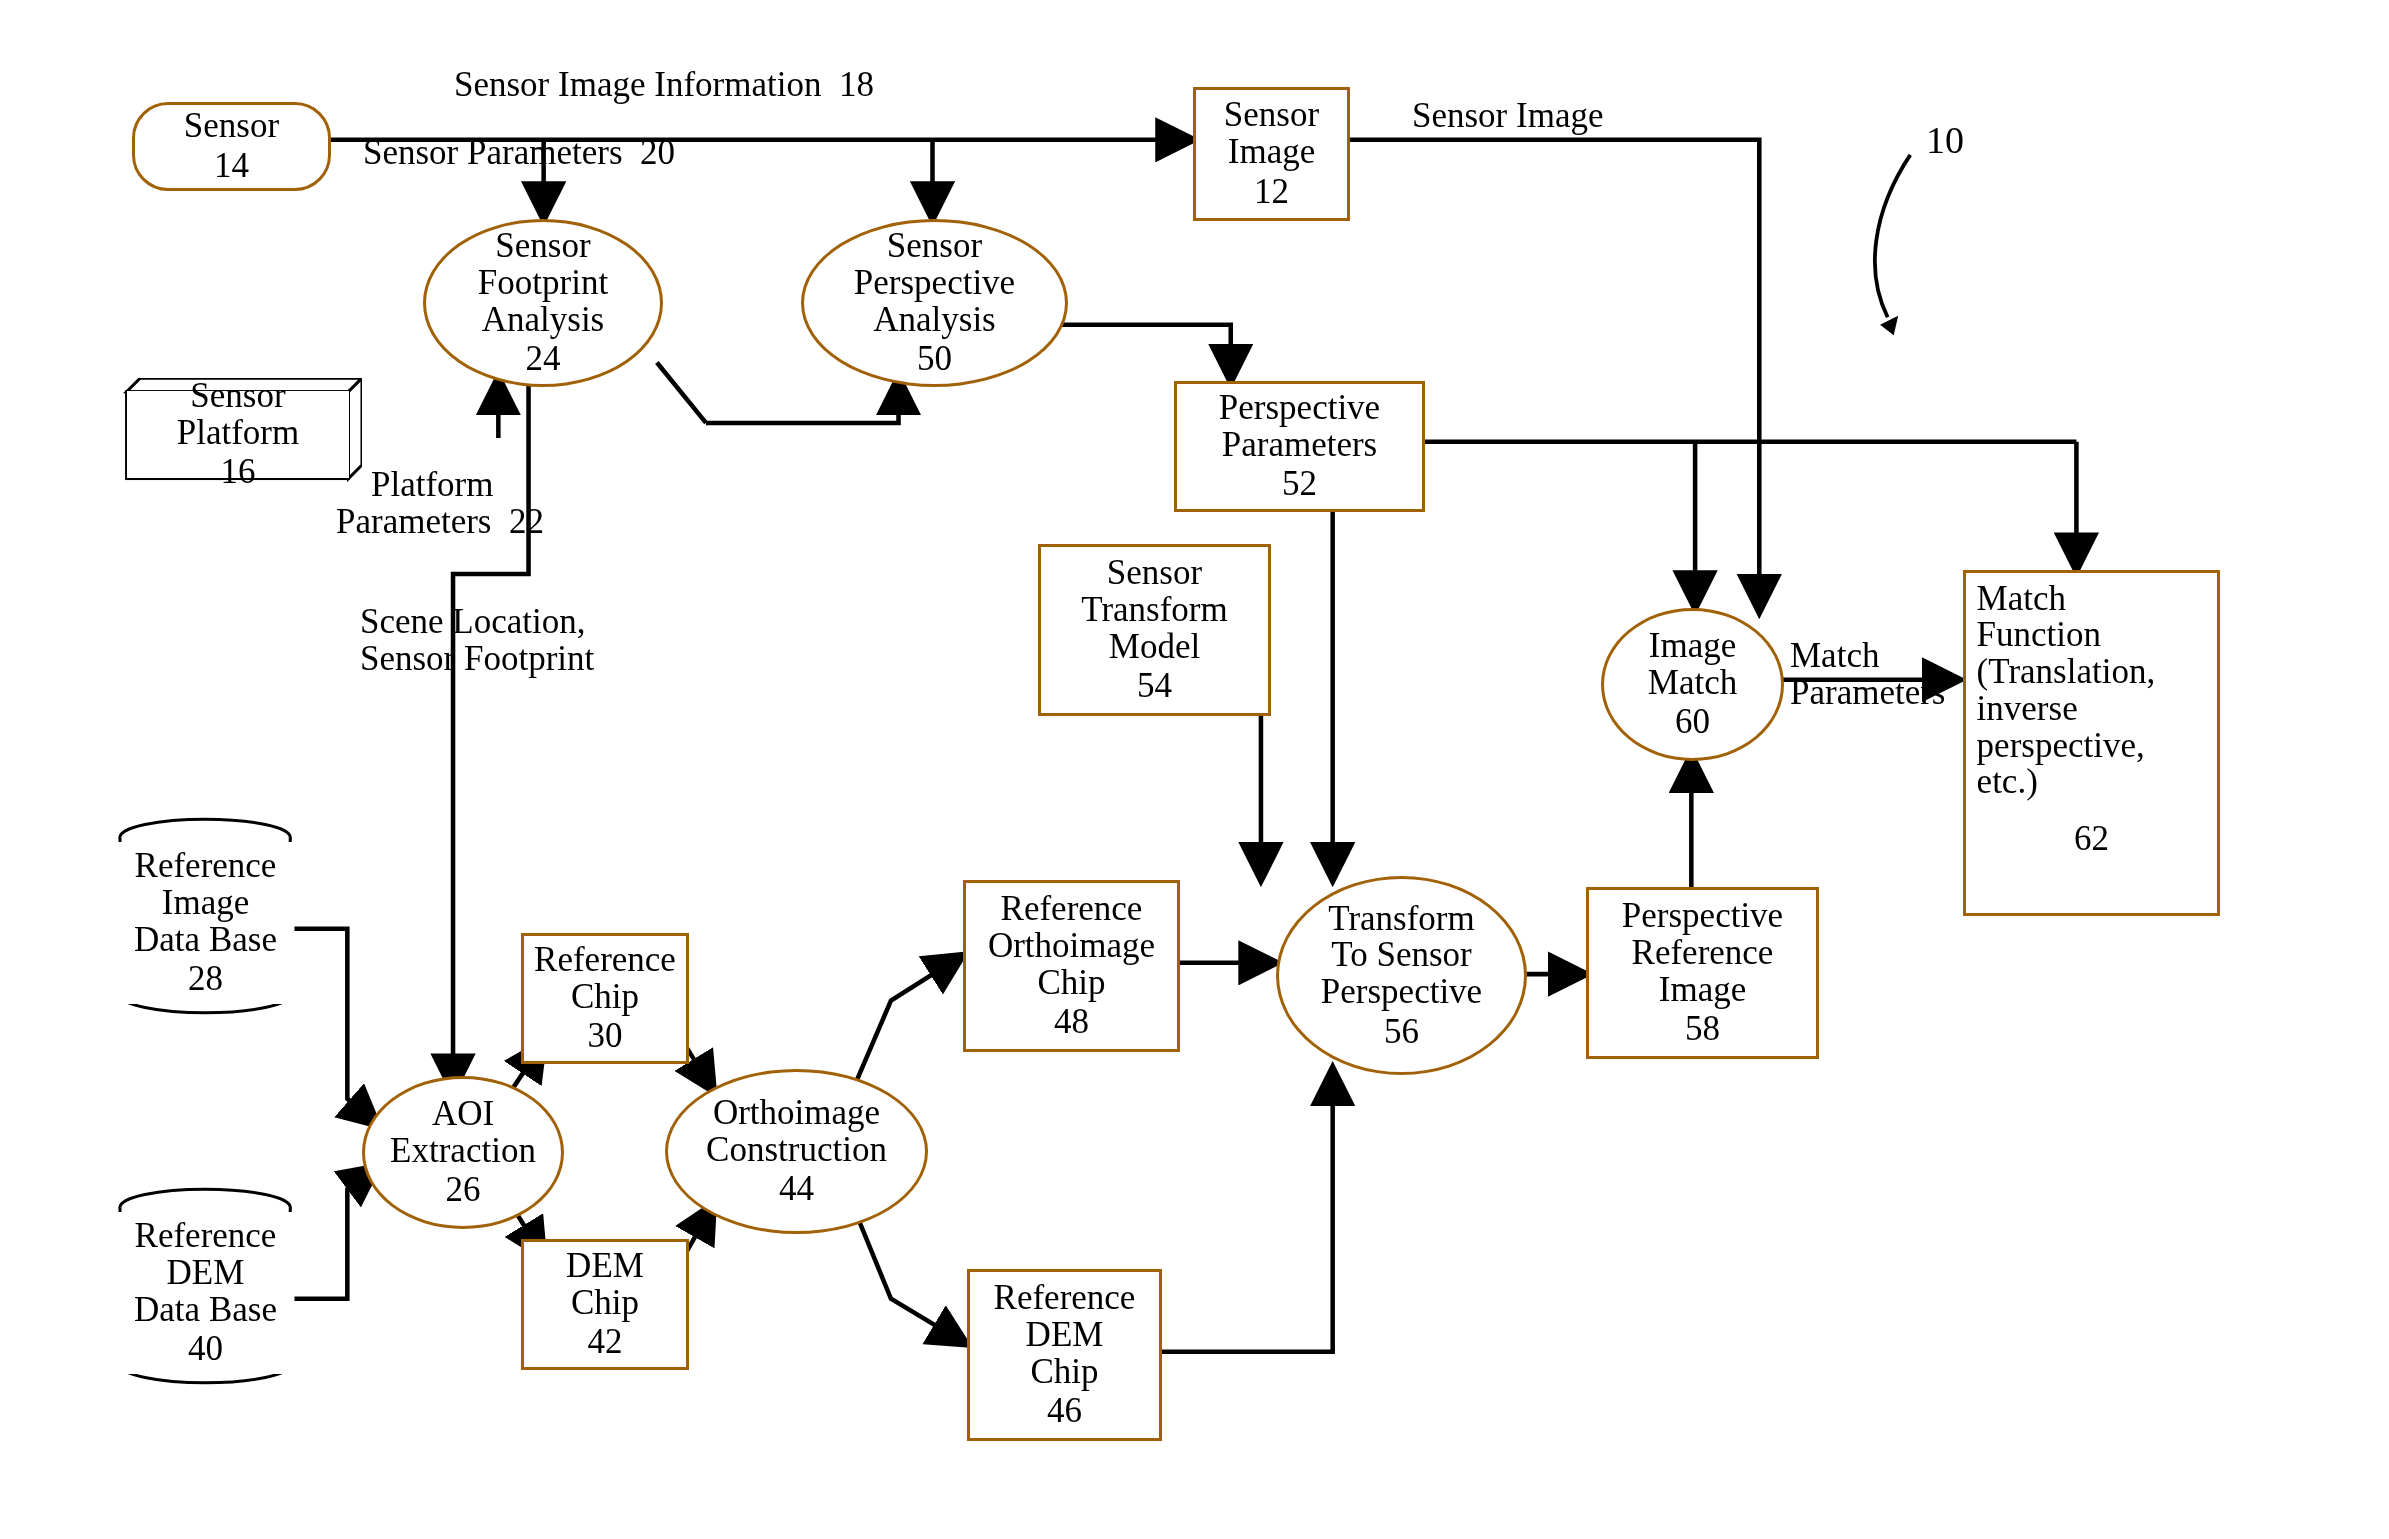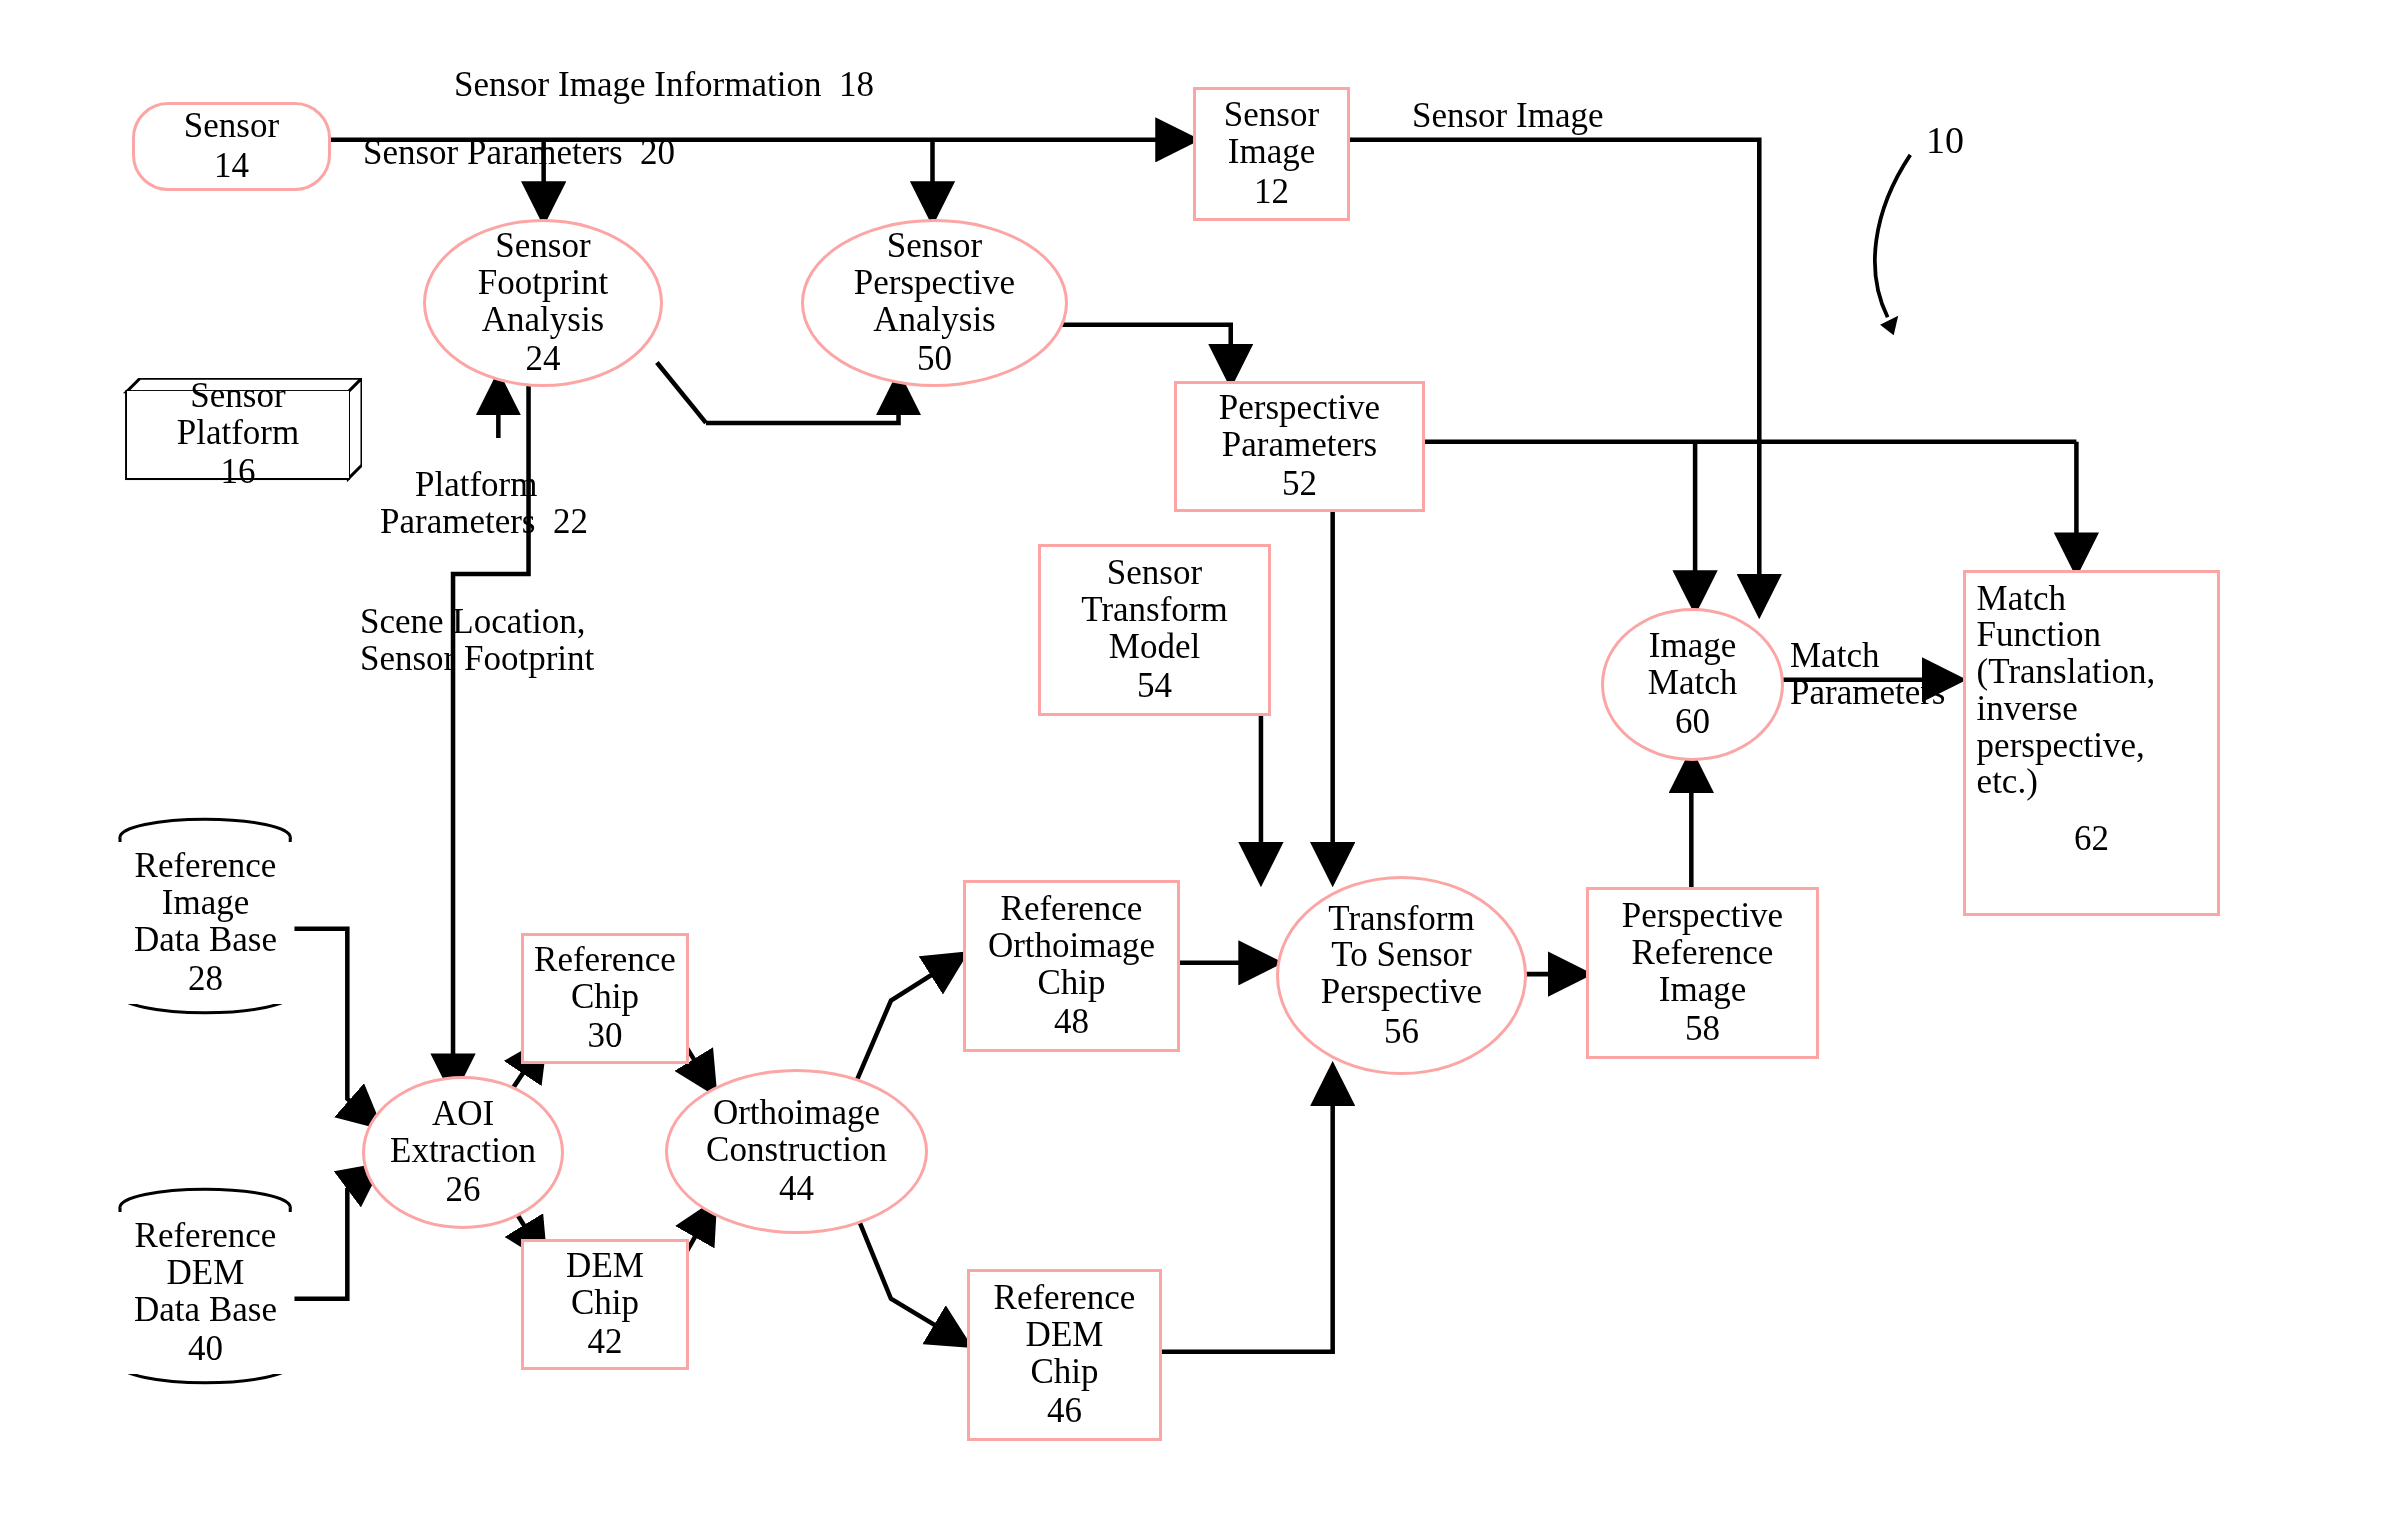--- a/index.html
+++ b/index.html
@@ -8,21 +8,21 @@
     background: #fff;
     font-family: "Times New Roman", Times, serif;
   }
   .canvas {
     position: relative;
     width: 1888px;
     height: 1539px;
   }
   .node {
     position: absolute;
-    border: 3px solid #fca5a5;
+    border: 3px solid #a16207;
     text-align: center;
     display: flex;
     flex-direction: column;
     justify-content: center;
     align-items: center;
     background: #fff;
     line-height: 1.05;
     font-size: 35px;
   }
   .node .num {
@@ -123,21 +123,21 @@
     </g>
   </svg>
 
   <div class="label" style="left:419px; top:30px;">
     <span>Sensor Image Information</span>&nbsp;&nbsp;<span>18</span>
   </div>
   <div class="label" style="left:328px; top:98px;">
     <span>Sensor Parameters</span>&nbsp;&nbsp;<span>20</span>
   </div>
   <div class="label" style="left:1412px; top:98px;">Sensor Image</div>
-  <div class="label" style="left:336px; top:430px;margin-left:44px;">
+  <div class="label" style="left:336px; top:430px;">
     <span>Platform
 Parameters</span>&nbsp;&nbsp;<span>22</span>
   </div>
   <div class="label" style="left:360px; top:604px;">Scene Location,
 Sensor Footprint</div>
   <div class="label" style="left:1790px; top:638px;">Match
 Parameters</div>
   <div class="label" style="left:1926px; top:121px; font-size:38px;">10</div>
 
   <div class="node rounded" style="left:132px; top:102px; width:193px; height:83px;">

